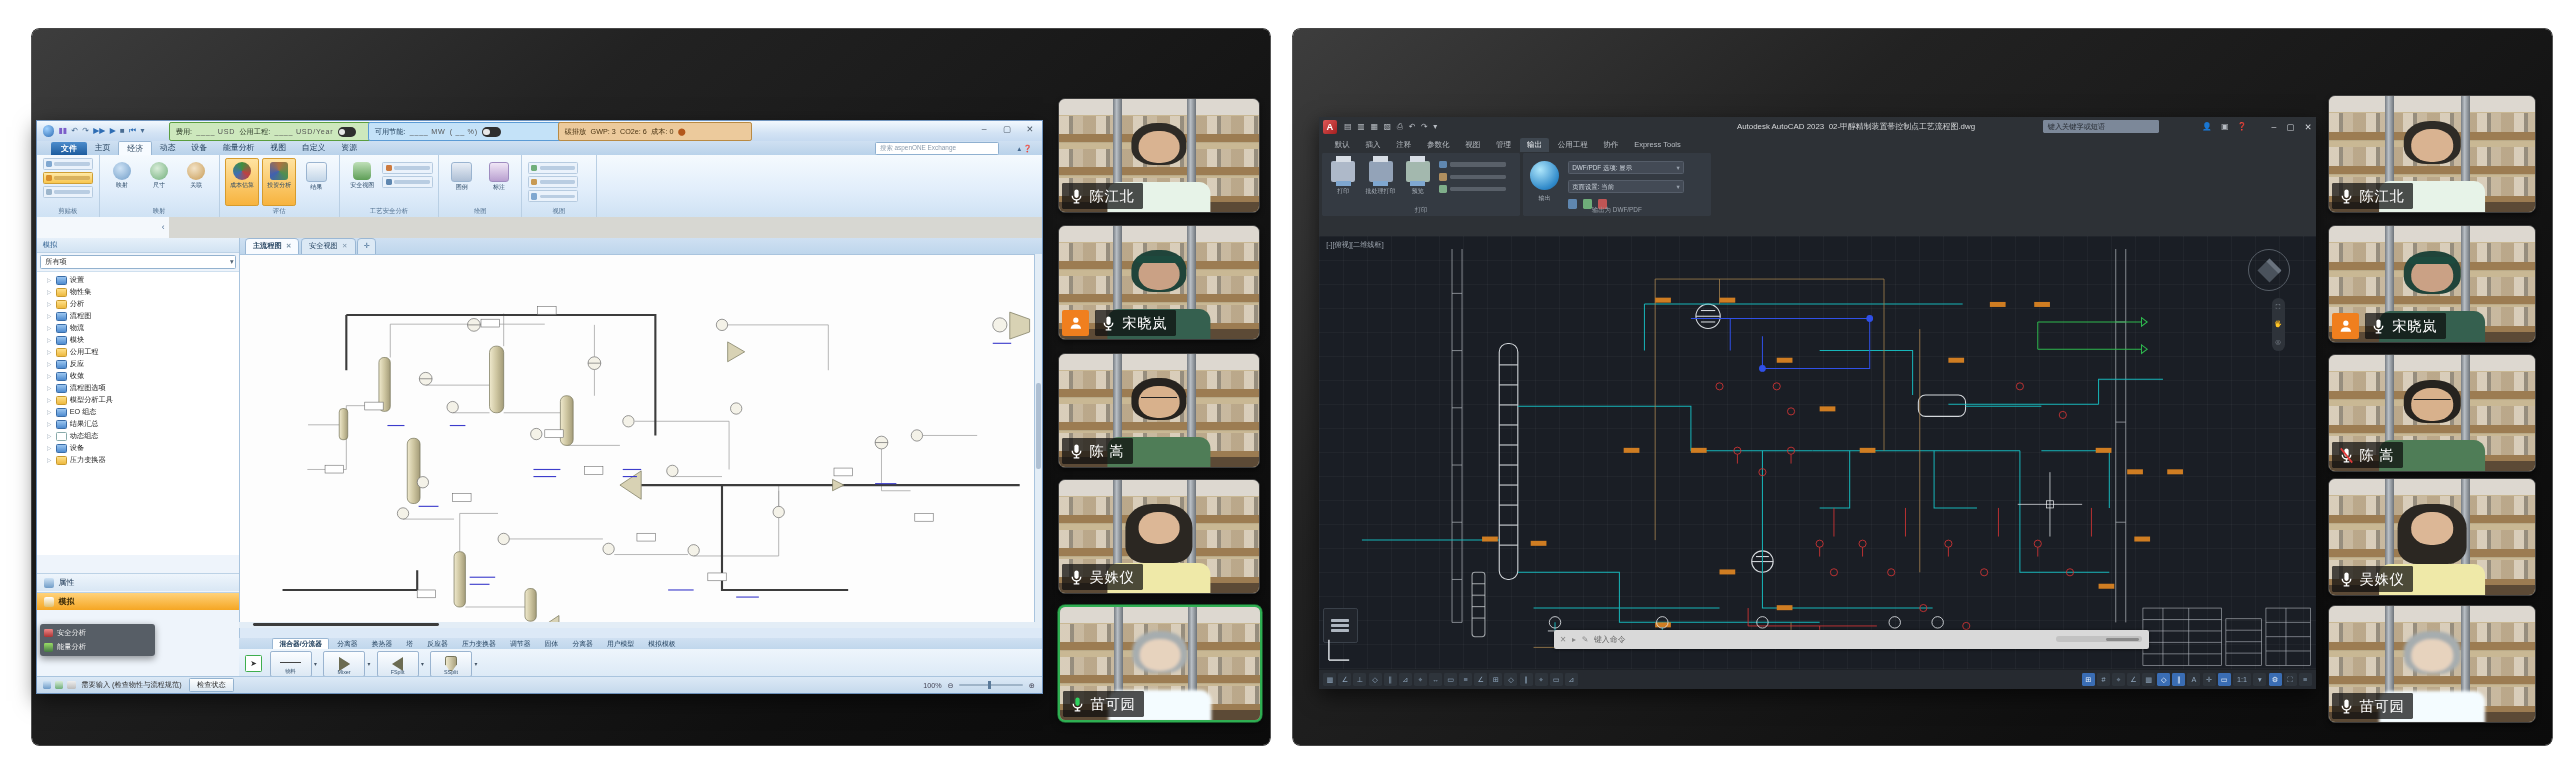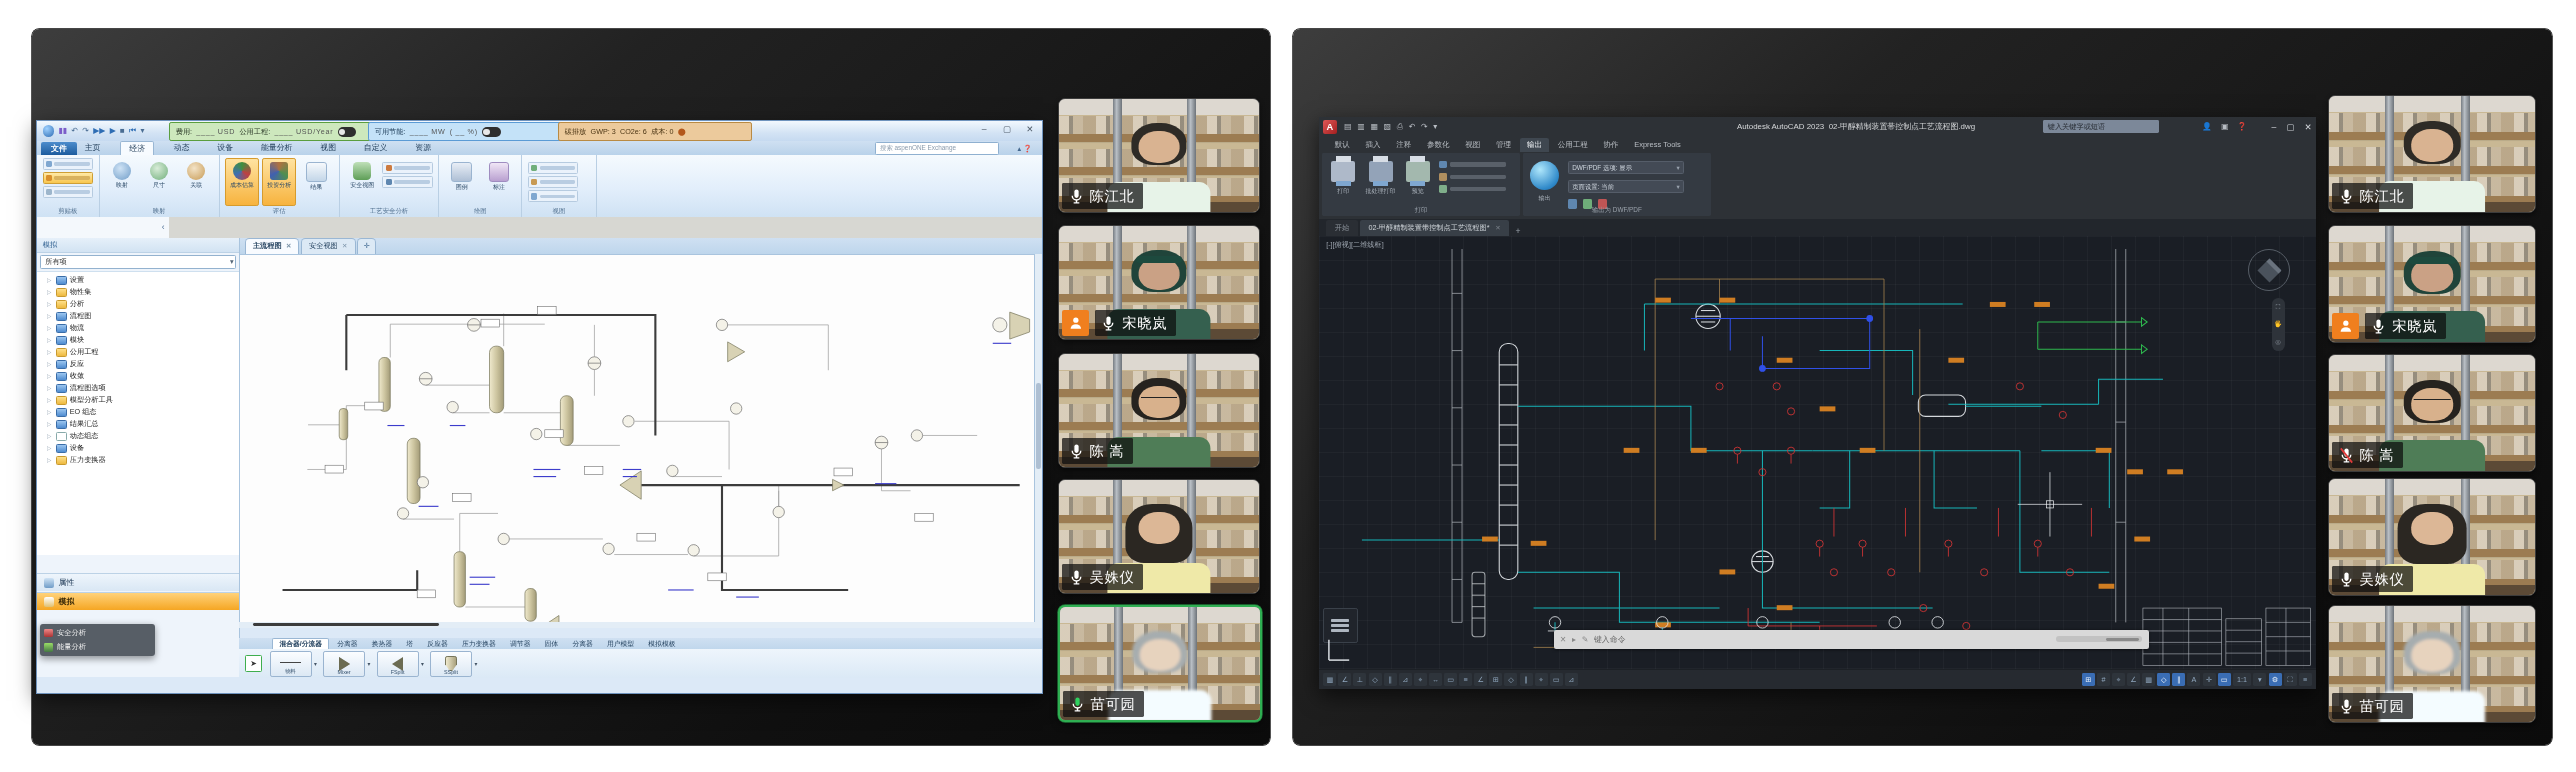--- a/index.html
+++ b/index.html
@@ -18,21 +18,21 @@
   .asp-title{position:absolute;left:0;top:0;right:0;height:20px;
     background:linear-gradient(#f2f8fe,#d3e3f4 60%,#c6daf0);border-bottom:0.7px solid #a9c4de;display:flex;align-items:center;}
   .qat{display:flex;gap:4.3px;align-items:center;padding-left:5.7px;}
   .qat span{font-size:7.9px;color:#4a6d93;}
   .qat .logo{width:11.4px;height:11.4px;border-radius:50%;background:radial-gradient(circle at 35% 30%,#9fd1ff,#2e6db4);display:inline-block;}
   .asp-title .ttl{position:absolute;left:301px;right:301px;text-align:center;color:#333;font-size:7.9px;
     white-space:nowrap;overflow:hidden;}
   .winbtns{position:absolute;right:4.3px;top:2.9px;display:flex;gap:7.2px;color:#53606e;font-size:8.6px;}
   .winbtns span{width:15.7px;text-align:center;cursor:default;}
   .asp-tabs{position:absolute;left:0;top:20px;right:0;height:14.3px;background:linear-gradient(#cfe0f2,#b9d2ea);display:flex;align-items:flex-end;}
-  .ftab{height:13px;line-height:13px;padding:0 10px;margin-left:4px;border-radius:2.1px 2.1px 0 0;
+  .ftab{height:13px;line-height:13px;padding:0 10px;margin-left:14px;border-radius:2.1px 2.1px 0 0;
     background:linear-gradient(#4c8ccc,#1d5c9e);color:#fff;font-weight:bold;}
   .rtab{height:13px;line-height:13px;padding:0 7.9px;color:#1f3b57;}
   .rtab.sel{background:#f7fbff;border:0.7px solid #9ab7d4;border-bottom:none;border-radius:2.1px 2.1px 0 0;}
   .asp-search{position:absolute;right:43px;top:1.4px;width:118px;height:10.7px;background:#fff;border:0.7px solid #8fb0d0;
     border-radius:1.4px;color:#8a9bac;font-size:6.4px;line-height:10.7px;padding-left:3.6px;}
   .asp-tabs .mini-ico{position:absolute;right:10px;top:2.9px;color:#44688e;font-size:7.2px;}
   .ribbon{position:absolute;left:0;top:34px;right:0;height:62px;background:linear-gradient(#f5fafe,#e2eefb 55%,#cfe2f4);
     border-bottom:0.7px solid #a9c4de;display:flex;}
   .rgroup{position:relative;border-right:0.7px solid #b9cfe4;padding:2.9px 5.7px 10px 5.7px;display:flex;gap:3.6px;align-items:flex-start;}
   .rgroup .glabel{position:absolute;bottom:0.7px;left:0;right:0;text-align:center;font-size:6.4px;color:#51708f;}
@@ -199,21 +199,21 @@
     </div>
     <div class="ttl">主流程 (甲醇精制装置, 精馏塔流程).bkp - Aspen Plus V11 - aspenONE</div>
     <div class="winbtns">
       <span>–</span>
       <span>▢</span>
       <span>✕</span>
     </div>
   </div>
   <div class="asp-tabs">
     <div class="ftab">文件</div>
-    <div id="aspen-tabs" style="display: flex; gap: 12px;">
+    <div id="aspen-tabs" style="display: flex;">
         <div class="rtab">主页</div>
         <div class="rtab sel">经济</div>
         <div class="rtab">动态</div>
         <div class="rtab">设备</div>
         <div class="rtab">能量分析</div>
         <div class="rtab">视图</div>
         <div class="rtab">自定义</div>
         <div class="rtab">资源</div>
       </div>
     <div class="asp-search">搜索 aspenONE Exchange</div>
@@ -616,20 +616,35 @@
         <div class="plabel">FSplit</div>
         <div class="dd">▾</div>
       </div>
     <div class="pitem" style="margin-left:4.3px;">
         <div class="hopper"></div>
         <div class="plabel">SSplit</div>
         <div class="dd">▾</div>
       </div>
   </div>
 
+  <div class="asp-status">
+    <div class="sico">
+      <i style="background:linear-gradient(#cfe3f5,#6f9cc8);"></i>
+      <i style="background:linear-gradient(#d8ecd8,#6fae7a);"></i>
+      <i style="background:linear-gradient(#eee,#bbb);"></i>
+    </div>
+    <span>需要输入 (检查物性与流程规范)</span>
+    <span class="statusbtn">检查状态</span>
+    <div class="zoomctl">
+      <span>100%</span>
+      <span>⊖</span>
+      <div class="zslider"></div>
+      <span>⊕</span>
+    </div>
+  </div>
 </div>
 
 <div id="acad">
   <div class="cad-title">
     <div class="alogo">A</div>
     <div class="cad-qat">
       <span>▤</span>
       <span>▥</span>
       <span>▦</span>
       <span>▧</span>
@@ -707,30 +722,20 @@
         <div class="filedocs">
           <span class="fdoc" style="background:#5f87b0;"></span>
           <span class="fdoc" style="background:#6fae7a;"></span>
           <span class="fdoc" style="background:#c05555;"></span>
         </div>
       </div>
       <div class="plab">输出为 DWF/PDF</div>
     </div>
   </div>
 
-  <div class="cad-filetabs">
-    <div class="cftab">
-        <span>开始</span>
-      </div>
-    <div class="cftab sel">
-        <span>02-甲醇精制装置带控制点工艺流程图*</span>
-        <span class="x">✕</span>
-      </div>
-    <div class="cplus">+</div>
-  </div>
 
   <div class="dwg">
     <div class="vplabel">[-][俯视][二维线框]</div>
     <div class="viewcube">
         <div class="cube"></div>
       </div>
     <div class="navbarv">
         <span>⛶</span>
         <span>🖐</span>
         <span>◎</span>

